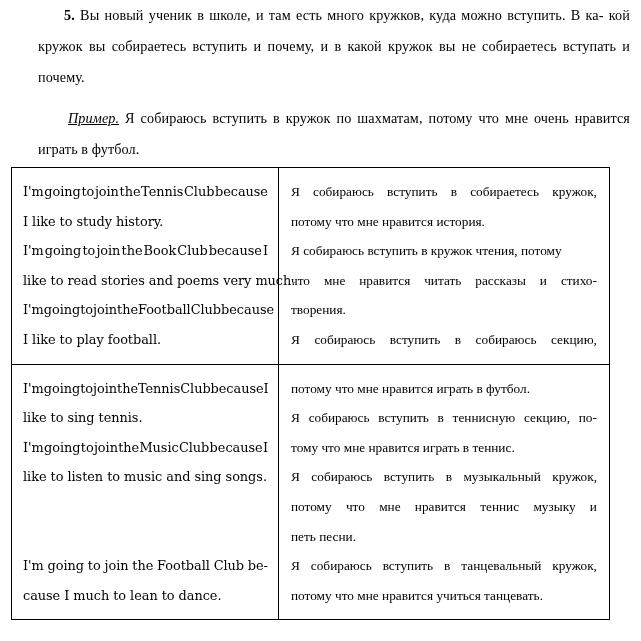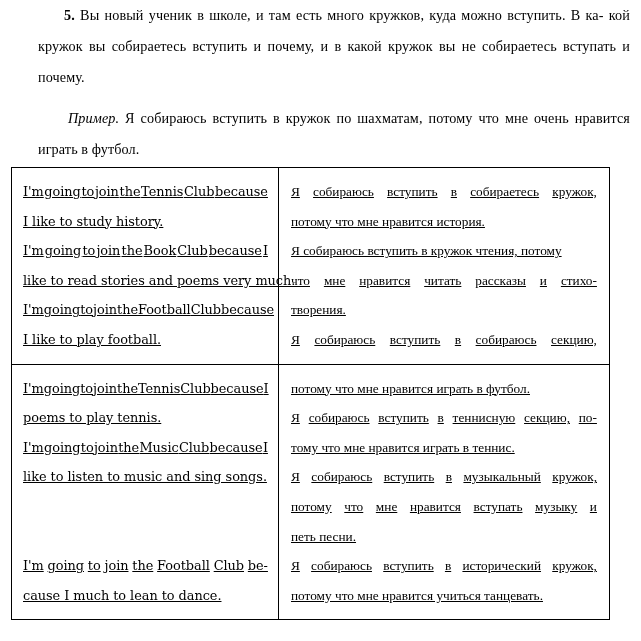--- a/index.html
+++ b/index.html
@@ -45,36 +45,36 @@
   }
   .para.example {
     text-indent: 30px;
     margin-top: 10px;
   }
   .num {
     font-weight: bold;
   }
   .ital {
     font-style: italic;
+    text-decoration: underline;
   }
 
   
   .para .lastline {
     display: inline;
   }
 
   
   .tbl {
     position: absolute;
     left: 11px;
     top: 167px;
     width: 598px;
     border-collapse: collapse;
     table-layout: fixed;
-    text-decoration: underline;
   }
   .tbl td {
     border: 1.3px solid #000000;
     vertical-align: top;
     padding: 0;
   }
   .col-en { width: 267px; }
   .col-ru { width: 331px; }
 
   .cellinner {
@@ -238,21 +238,21 @@
                 <span>going</span>
                 <span>to</span>
                 <span>join</span>
                 <span>the</span>
                 <span>Tennis</span>
                 <span>Club</span>
                 <span>because</span>
                 <span>I</span>
               </p>
             <p class="en-line">
-              <span>poems to play tennis.</span>
+              <span>like to sing tennis.</span>
             </p>
             <p class="en-line just">
                 <span>I'm</span>
                 <span>going</span>
                 <span>to</span>
                 <span>join</span>
                 <span>the</span>
                 <span>Music</span>
                 <span>Club</span>
                 <span>because</span>
@@ -301,33 +301,33 @@
                 <span>вступить</span>
                 <span>в</span>
                 <span>музыкальный</span>
                 <span>кружок,</span>
               </p>
             <p class="ru-line just">
                 <span>потому</span>
                 <span>что</span>
                 <span>мне</span>
                 <span>нравится</span>
-                <span>вступать</span>
+                <span>теннис</span>
                 <span>музыку</span>
                 <span>и</span>
               </p>
             <p class="ru-line">
               <span>петь песни.</span>
             </p>
             <p class="ru-line just">
                 <span>Я</span>
                 <span>собираюсь</span>
                 <span>вступить</span>
                 <span>в</span>
-                <span>исторический</span>
+                <span>танцевальный</span>
                 <span>кружок,</span>
               </p>
             <p class="ru-line">
               <span>потому что мне нравится учиться танцевать.</span>
             </p>
           </div>
         </td>
       </tr>
 
     </tbody>

